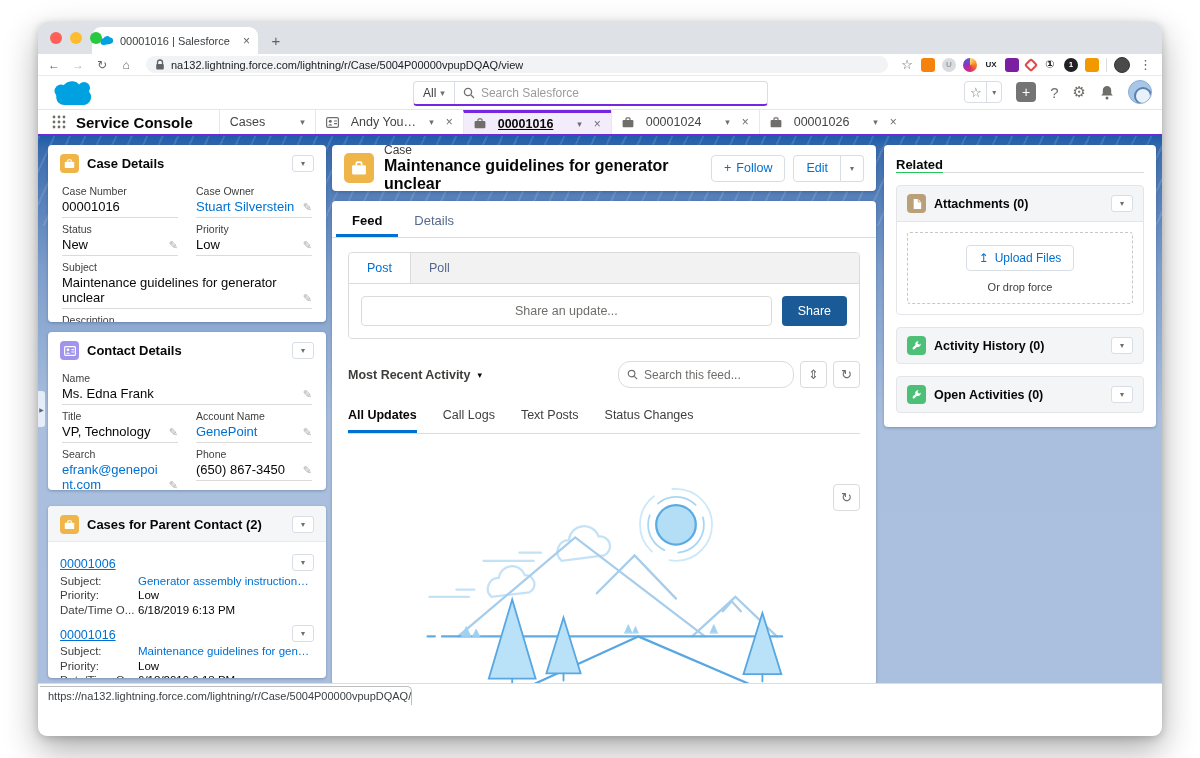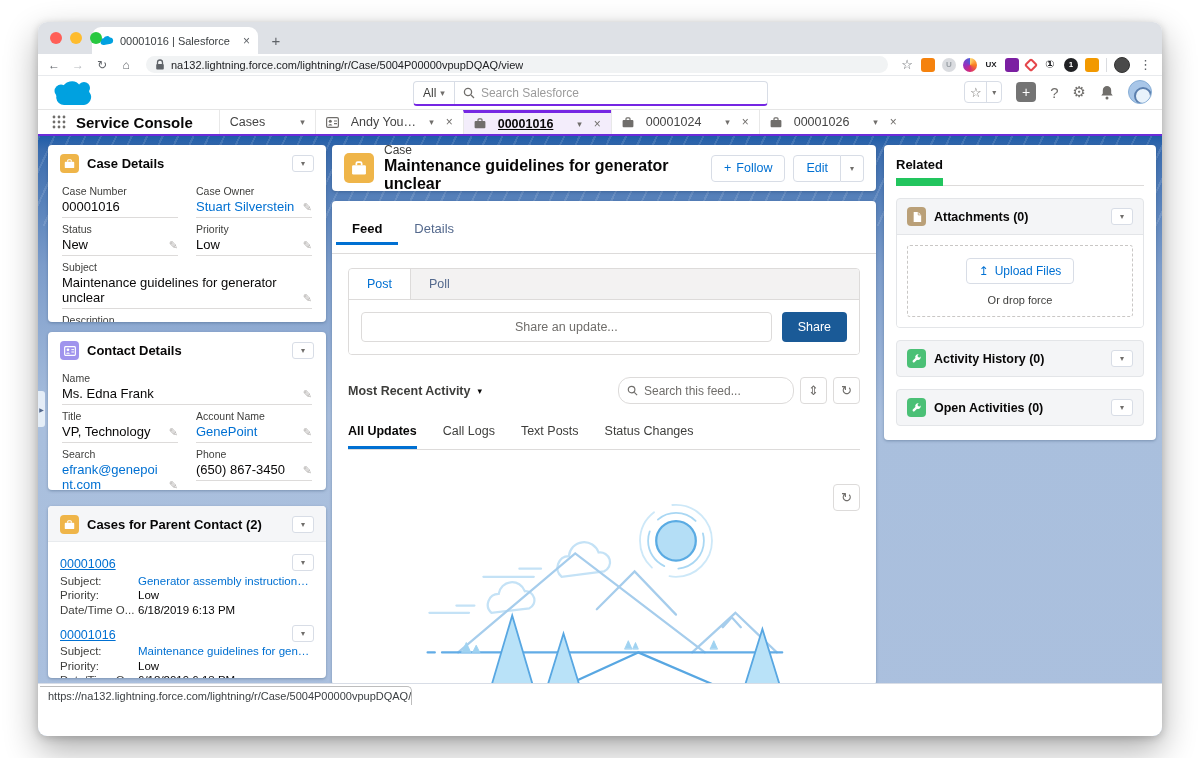--- a/index.html
+++ b/index.html
@@ -127,21 +127,21 @@
   .mh-title { font-size:16px; font-weight:700; color:#080707; line-height:1.1; }
   .mh-actions { margin-left:auto; display:flex; gap:8px; }
   .btn { height:27px; border:1px solid #d8dde6; border-radius:4px; background:#fff; color:#0070d2;
          font-size:12.5px; display:flex; align-items:center; justify-content:center; padding:0 12px; gap:5px;
          font-family:inherit; }
   .btngroup { display:flex; }
   .btngroup .btn:first-child { border-radius:4px 0 0 4px; }
   .btngroup .btn:last-child { border-radius:0 4px 4px 0; border-left:0; padding:0 9px; font-size:8px; color:#706e6b; }
 
   .maincard { margin-top:10px; height:484px; position:relative; overflow:hidden; }
-  .rtabs { display:flex; border-bottom:1px solid #dddbda; padding:8px 4px; }
+  .rtabs { display:flex; border-bottom:1px solid #dddbda; padding:0 4px; }
   .rtab { padding:12px 16px 9px; font-size:13px; color:#54698d; }
   .rtab.active { color:#080707; font-weight:700; border-bottom:3px solid #0070d2; padding-bottom:6px; }
 
   .publisher { margin:14px 16px 0; border:1px solid #dddbda; border-radius:4px; overflow:hidden; }
   .pub-tabs { background:#f3f2f2; display:flex; border-bottom:1px solid #dddbda; }
   .pub-tab { padding:8px 18px; font-size:12.5px; color:#54698d; }
   .pub-tab.active { background:#fff; color:#0070d2; border-right:1px solid #dddbda; border-radius:4px 0 0 0; }
   .pub-body { background:#fff; padding:12px; display:flex; gap:10px; }
   .pub-input { flex:1; height:30px; border:1px solid #dddbda; border-radius:4px; font-size:12.5px;
                text-align:center; color:#080707; outline:none; font-family:inherit; }
@@ -161,22 +161,22 @@
            font-size:13px; display:flex; align-items:center; justify-content:center; }
 
   .feedtabs { margin:20px 16px 0; display:flex; gap:26px; border-bottom:1px solid #dddbda; }
   .ftab { font-size:12.5px; color:#3e3e3c; padding-bottom:8px; }
   .ftab.active { color:#080707; font-weight:700; border-bottom:3px solid #0070d2; }
   .feedrefresh { position:absolute; right:16px; top:283px; }
   .illus { display:flex; justify-content:center; margin-top:26px; }
 
   .rightcol { position:absolute; left:846px; top:9px; width:272px; }
   .relcard { background:#fff; border-radius:4px; box-shadow:0 1px 3px rgba(32,60,94,.35); padding:10px 12px 14px; }
-  .reltab { display:inline-block; font-size:13px; font-weight:700; color:#080707; padding-bottom:6px;
-            border-bottom:8px solid #22c55e; }
+  .reltab { display:inline-block; font-size:13px; font-weight:700; color:#080707; 
+            border-bottom:1px solid #22c55e; }
   .relrule { height:1px; background:#dddbda; margin-top:-1px; margin-bottom:12px; }
   .subcard { border:1px solid #e3e5e8; border-radius:4px; background:#f4f5f7; margin-bottom:12px; overflow:hidden; }
   .subhead { display:flex; align-items:center; gap:8px; padding:8px 10px; }
   .subtitle { flex:1; font-size:12.5px; font-weight:700; color:#080707; }
   .upzone { background:#fff; border-top:1px solid #e3e5e8; padding:10px; }
   .upinner { border:1px dashed #c9c7c5; border-radius:3px; padding:12px 8px 10px; text-align:center; }
   .upbtn { display:inline-flex; align-items:center; gap:6px; border:1px solid #d8dde6; border-radius:4px;
            background:#fff; color:#0070d2; font-size:12px; padding:5px 12px; font-family:inherit; }
   .droptext { font-size:11px; color:#3e3e3c; margin-top:10px; }
 

